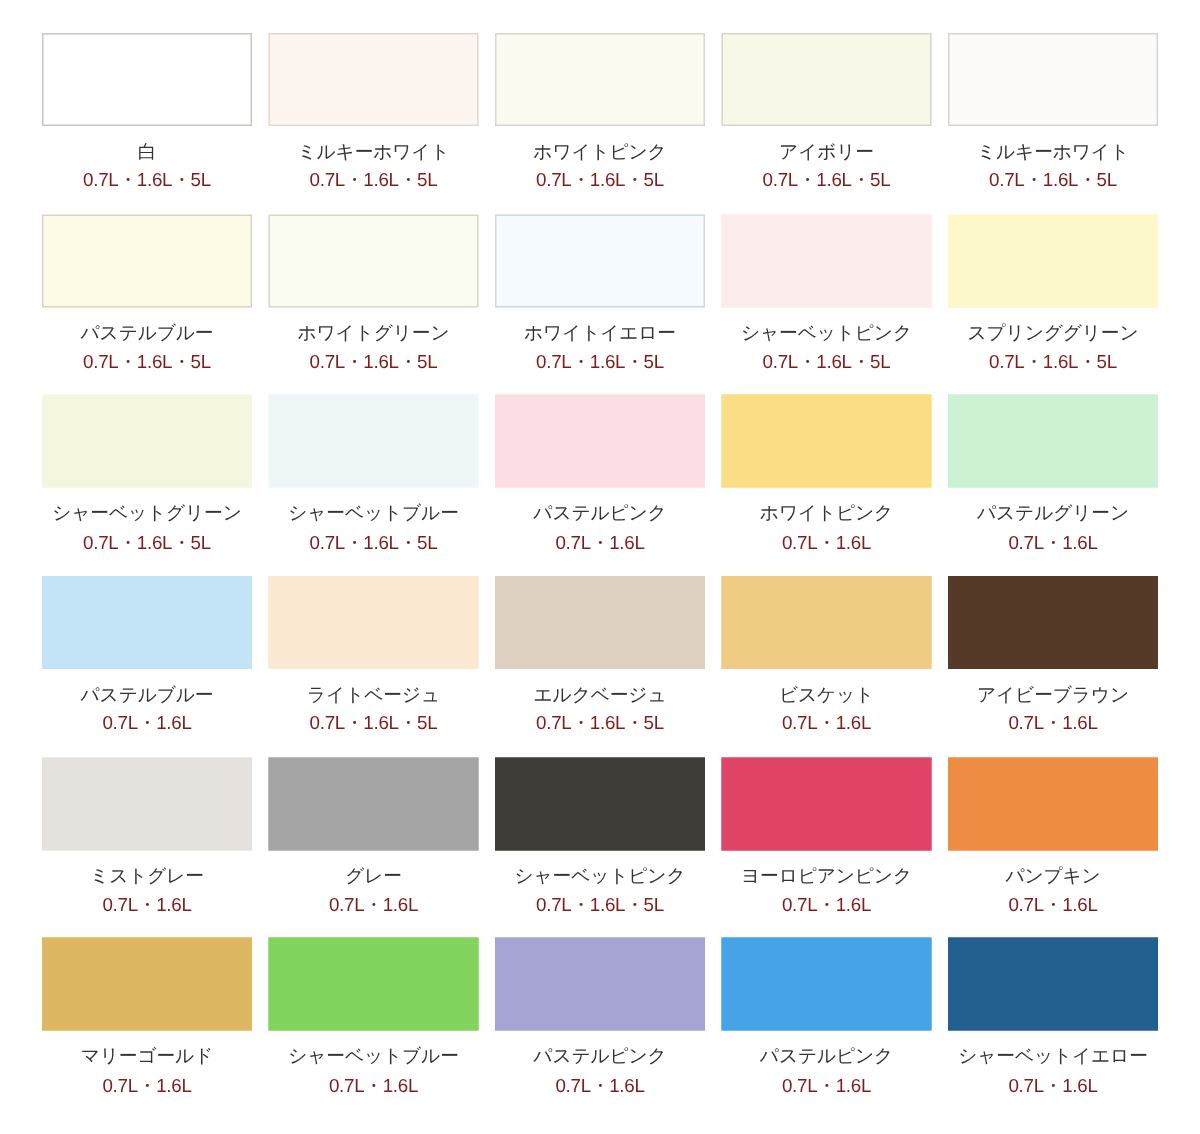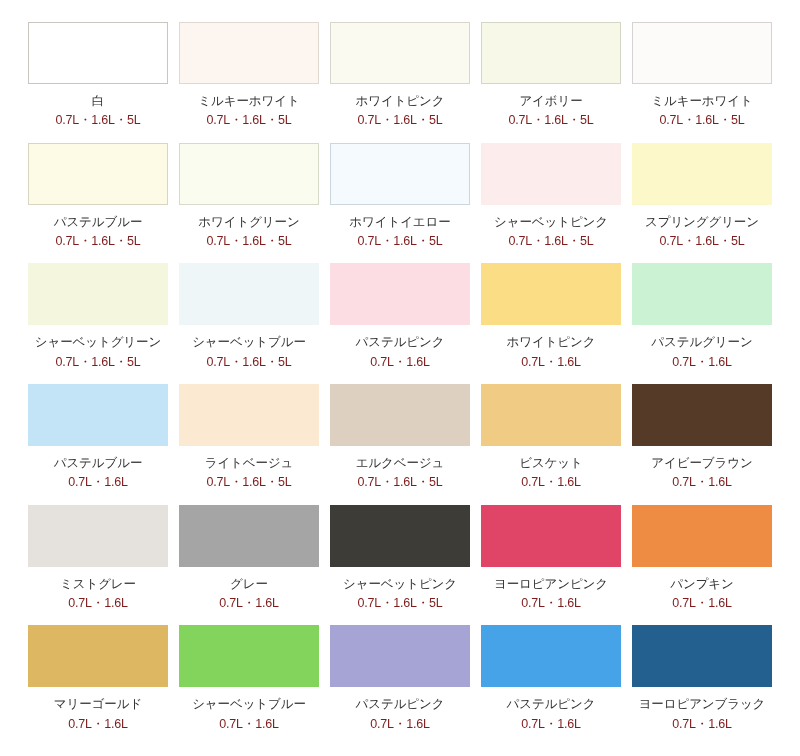--- a/index.html
+++ b/index.html
@@ -206,16 +206,16 @@
       <div class="swatch-name">パステルピンク</div>
       <div class="swatch-sizes">0.7L・1.6L</div>
     </div>
     <div class="swatch-cell">
       <div class="swatch-chip" style="background-color: rgb(71, 163, 232); border-color: rgb(71, 163, 232);"></div>
       <div class="swatch-name">パステルピンク</div>
       <div class="swatch-sizes">0.7L・1.6L</div>
     </div>
     <div class="swatch-cell">
       <div class="swatch-chip" style="background-color: rgb(36, 96, 143); border-color: rgb(36, 96, 143);"></div>
-      <div class="swatch-name">ヨーロピアンブラック</div>
+      <div class="swatch-name">シャーベットイエロー</div>
       <div class="swatch-sizes">0.7L・1.6L</div>
     </div>
   </div>
 
 </body></html>

